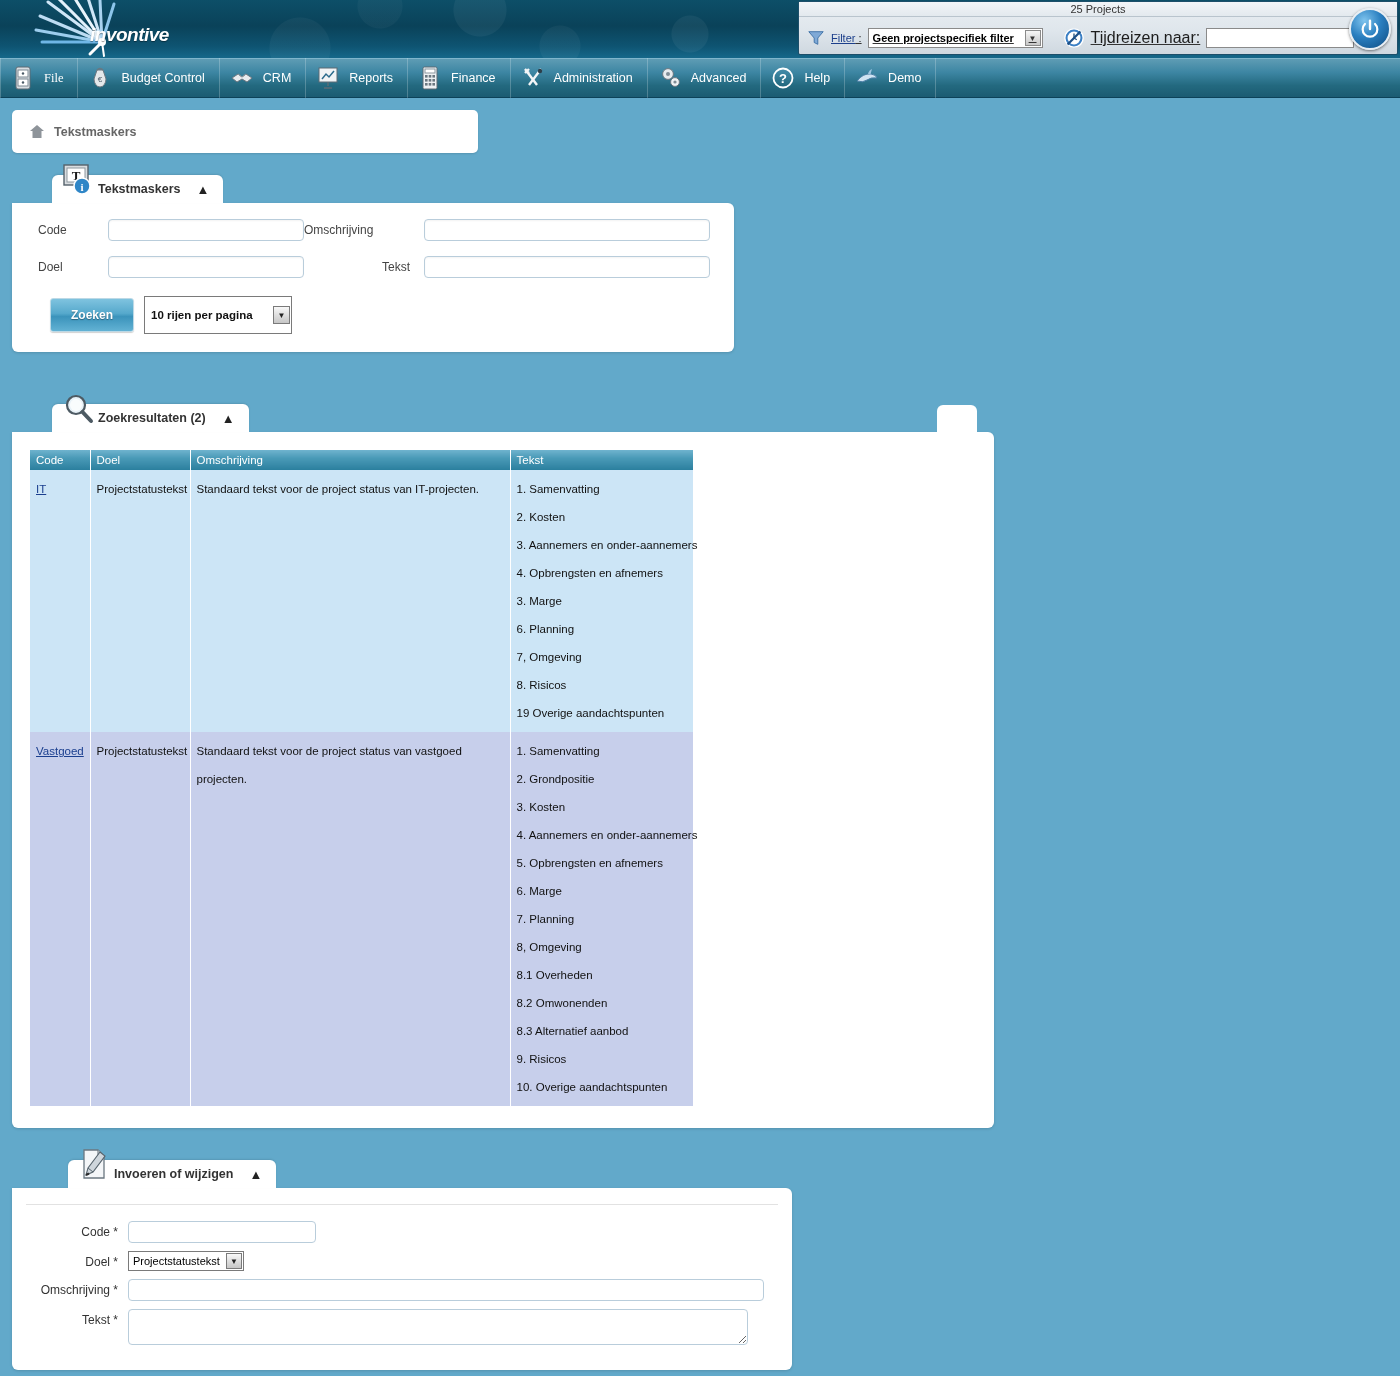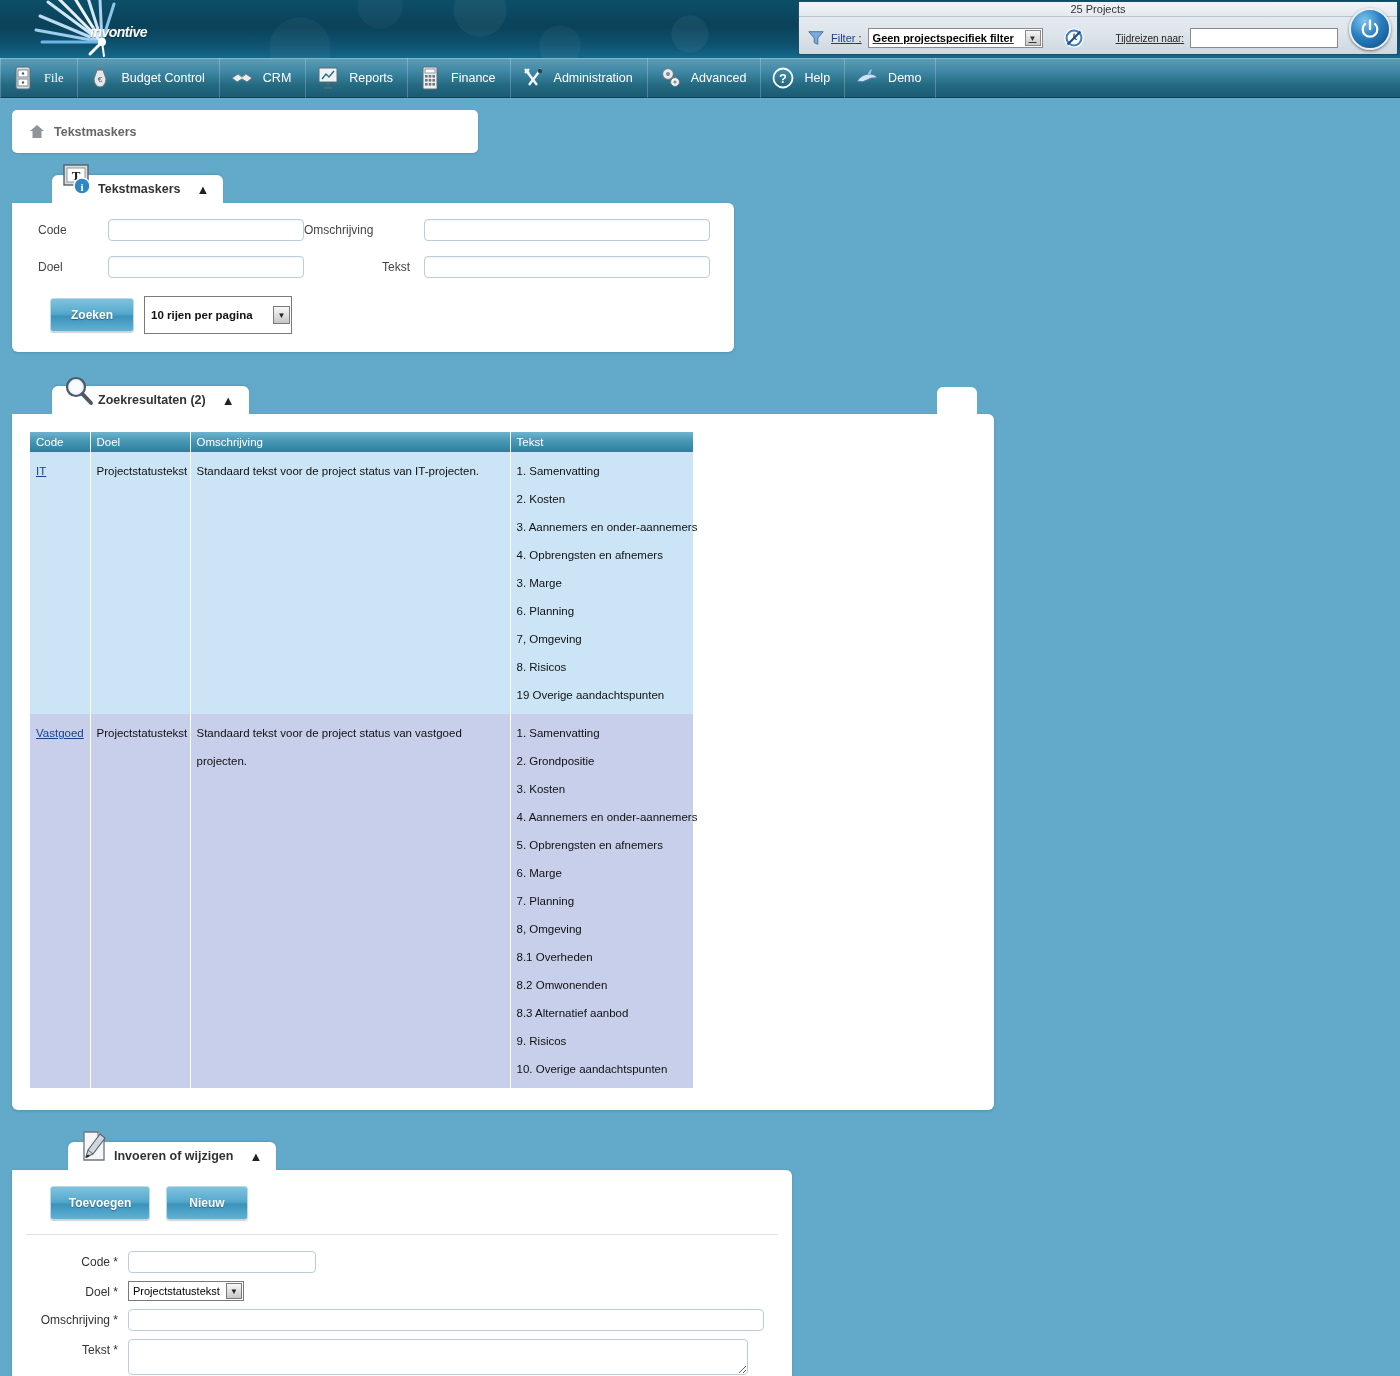--- a/index.html
+++ b/index.html
@@ -29,21 +29,21 @@
       radial-gradient(circle at 300px 48px, rgba(255,255,255,.04) 0 30px, transparent 31px),
       radial-gradient(circle at 690px 34px, rgba(255,255,255,.05) 0 18px, transparent 19px),
       radial-gradient(circle at 380px 6px, rgba(255,255,255,.035) 0 22px, transparent 23px);
   }
   .logo-wrap {
     position: absolute; left: 30px; top: 0; width: 160px; height: 58px;
   }
   .logo-burst { position: absolute; left: 0; top: -4px; }
   .logo-text {
     position: absolute; left: 60px; top: 24px;
-    color: #fff; font-size: 14px; font-style: italic; font-weight: bold;
+    color: #fff; font-size: 19px; font-style: italic; font-weight: bold;
     letter-spacing: -0.5px;
     font-family: "Liberation Sans", sans-serif;
     text-shadow: 0 1px 1px rgba(0,0,0,.4);
   }
 
   
   .filterbar {
     position: absolute; right: 2px; top: 1px;
     width: 600px; height: 54px;
     background: linear-gradient(180deg,#e9eef2 0%, #dfe6ec 55%, #cfd8e0 100%);
@@ -70,21 +70,21 @@
     color: #000; font-weight: bold;
   }
   .fake-select .arrow {
     width: 16px; height: 16px; margin-left: 4px;
     background: linear-gradient(180deg,#f6f6f6,#c8c8c8);
     border: 1px solid #8a8a8a;
     display: inline-flex; align-items: center; justify-content: center;
     font-size: 8px; color: #333;
   }
   .clock-icon { width: 22px; height: 22px; margin-left: 14px; flex: 0 0 auto; }
-  .travel-label { font-size: 10px; color: #1c1c1c; margin-left: 25px; }
+  .travel-label { font-size: 16px; color: #1c1c1c; }
   .travel-input {
     width: 148px; height: 20px; background: #fff;
     border: 1px solid #8a8a8a; font-size: 11px; padding: 0 3px;
   }
   .power-btn {
     position: absolute; right: 6px; top: 6px;
     width: 42px; height: 42px; border-radius: 50%;
     background: radial-gradient(circle at 35% 28%, #7fc4ee 0%, #2a7fc0 45%, #0d4a80 100%);
     border: 2px solid #e8eef3;
     box-shadow: 0 1px 3px rgba(0,0,0,.5);
@@ -180,21 +180,21 @@
   }
   .rows-select .arrow {
     width: 17px; height: 18px;
     background: linear-gradient(180deg,#f8f8f8,#c6c6c6);
     border: 1px solid #7a7a7a;
     display: inline-flex; align-items: center; justify-content: center;
     font-size: 8px; color: #222;
   }
 
   
-  #results-wrap { margin-top: 34px; position: relative; }
+  #results-wrap { margin-top: 52px; position: relative; }
   #results-tabrow { position: relative; height: 28px; margin-left: 52px; }
   .right-stub {
     position: absolute; left: 885px; bottom: 0;
     width: 40px; height: 27px; background: #fff;
     border-radius: 6px 6px 0 0;
   }
   #results-panel-body {
     margin-left: 12px; width: 982px;
     border-radius: 0 6px 6px 6px;
     padding: 18px 0 22px 18px;
@@ -512,24 +512,20 @@
           <path d="M20 2 V8 H26" fill="#dde3e8" stroke="#6b7780" stroke-width="1.1"></path>
           <path d="M22 4 L10 20 L8 27 L15 24 L27 8 Z" fill="#cfd6dc" stroke="#56636c" stroke-width="1.1"></path>
           <path d="M10 20 L15 24" stroke="#56636c" stroke-width="1"></path>
           <path d="M8 27 L11 25.5" stroke="#2b2b2b" stroke-width="2"></path>
         </svg>
         <span>Invoeren of wijzigen</span>
         <span class="collapse-chev">▲</span>
       </div>
     </div>
     <div class="panel-body" id="edit-panel-body">
-      <div class="btn-row">
-        <button class="btn-blue" style="min-width:100px">Toevoegen</button>
-        <button class="btn-blue" style="min-width:82px">Nieuw</button>
-      </div>
       <div class="divider"></div>
       <div class="edit-grid">
         <div class="edit-label">Code *</div>
         <div><input class="inp-code" value="" style=""></div>
 
         <div class="edit-label">Doel *</div>
         <div>
           <span class="doel-select">
             <span>Projectstatustekst</span>
             <span class="arrow">▼</span>

